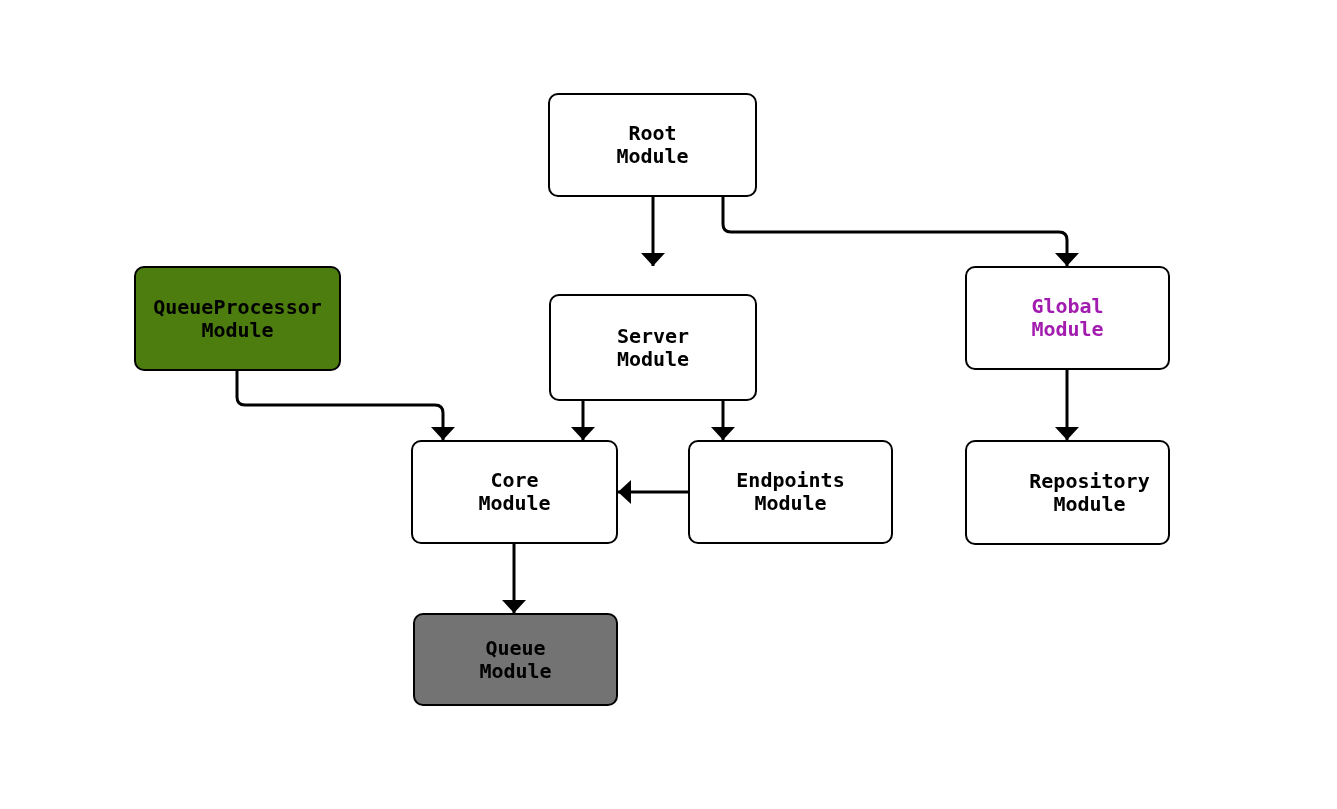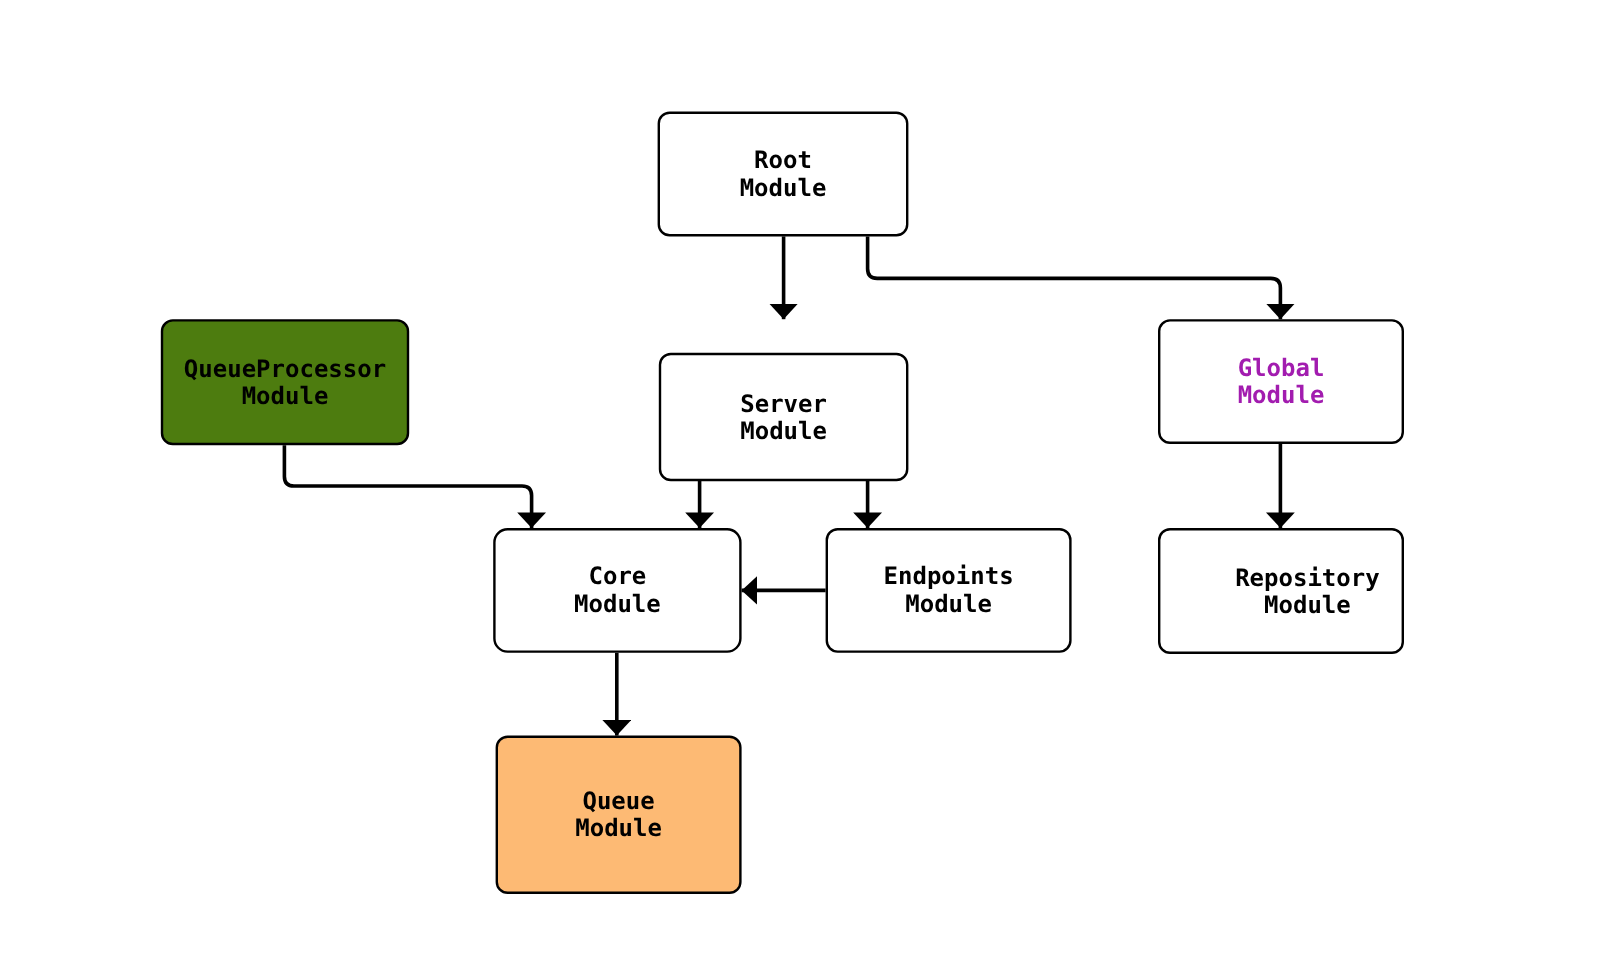--- a/index.html
+++ b/index.html
@@ -77,29 +77,29 @@
       <span class="line">Module</span>
     </div>
     <div class="node" style="left: 549px; top: 266px; width: 208px; height: 107px; border-color: rgb(0, 0, 0); background: rgb(255, 255, 255); color: rgb(0, 0, 0); margin-top: 28px;">
       <span class="line">Server</span>
       <span class="line">Module</span>
     </div>
     <div class="node" style="left: 965px; top: 266px; width: 205px; height: 104px; border-color: rgb(0, 0, 0); background: rgb(255, 255, 255); color: #a21caf;">
       <span class="line">Global</span>
       <span class="line">Module</span>
     </div>
-    <div class="node" style="left: 411px; top: 440px; width: 207px; height: 104px; border-color: rgb(0, 0, 0); background: rgb(255, 255, 255); color: rgb(0, 0, 0); border-radius: 12px;">
+    <div class="node" style="left: 411px; top: 440px; width: 207px; height: 104px; border-color: rgb(0, 0, 0); background: rgb(255, 255, 255); color: rgb(0, 0, 0);">
       <span class="line">Core</span>
       <span class="line">Module</span>
     </div>
     <div class="node" style="left: 688px; top: 440px; width: 205px; height: 104px; border-color: rgb(0, 0, 0); background: rgb(255, 255, 255); color: rgb(0, 0, 0);">
       <span class="line">Endpoints</span>
       <span class="line">Module</span>
     </div>
     <div class="node" style="left: 965px; top: 440px; width: 205px; height: 105px; border-color: rgb(0, 0, 0); background: rgb(255, 255, 255); color: rgb(0, 0, 0); padding-left: 44px;">
       <span class="line">Repository</span>
       <span class="line">Module</span>
     </div>
-    <div class="node" style="left: 413px; top: 613px; width: 205px; height: 132px; border-color: rgb(0, 0, 0); background: #fdba74; color: rgb(0, 0, 0); text-align: center;">
+    <div class="node" style="left: 413px; top: 613px; width: 205px; height: 93px; border-color: rgb(0, 0, 0); background: #737373; color: rgb(0, 0, 0); text-align: center;">
       <span class="line">Queue</span>
       <span class="line">Module</span>
     </div>
   </div>
 
 </body></html>

